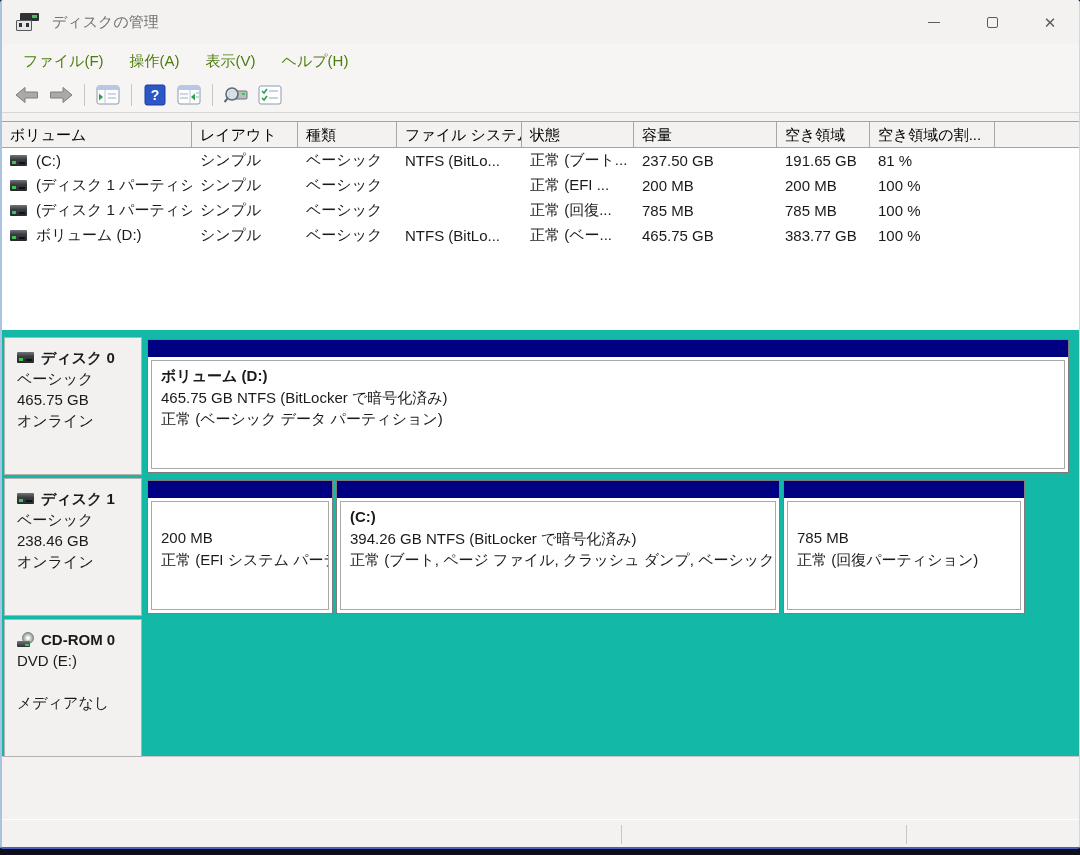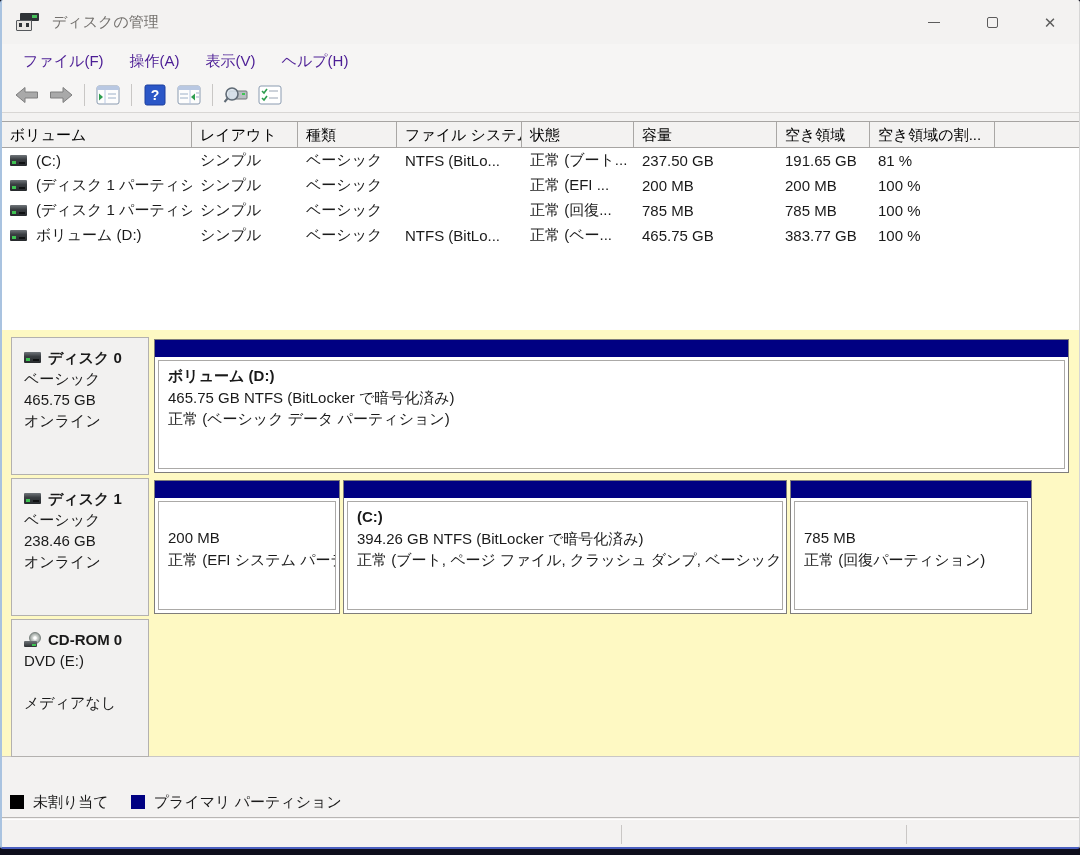--- a/index.html
+++ b/index.html
@@ -24,41 +24,41 @@
   .app-ico .hd2::after { content:""; position:absolute; left:2px; top:2px; width:3px; height:4px; background:#2f3337; }
   .app-ico .hd2::before { content:""; position:absolute; right:2px; top:2px; width:3px; height:4px; background:#2f3337; }
   .title-text { font-size:15px; color:#73706d; }
   .win-controls { margin-left:auto; display:flex; height:100%; }
   .win-btn { width:58px; height:100%; display:flex; align-items:center; justify-content:center; color:#5c5c5c; }
   .glyph-min { width:12px; height:1px; background:#5c5c5c; }
   .glyph-max { width:11px; height:11px; border:1px solid #5c5c5c; border-radius:2px; }
   .glyph-close { font-size:15px; line-height:1; color:#5c5c5c; }
   
   .menubar { height:34px; display:flex; align-items:center; padding-left:8px; background:#f6f5f4; }
-  .menu-item { padding:5px 13px; font-size:15px; color:#4c1d95; border-radius:3px; }
+  .menu-item { padding:5px 13px; font-size:15px; color:#4d7c0f; border-radius:3px; }
   
   .toolbar { height:35px; display:flex; align-items:center; padding-left:10px; gap:4px; background:#f6f5f4; border-bottom:1px solid #d8d6d4; }
   .tool-btn { width:30px; height:28px; display:flex; align-items:center; justify-content:center; }
   .tool-sep { width:1px; height:22px; background:#c9c7c5; margin:0 4px; }
   
   .listpanel { position:absolute; top:113px; left:0; width:100%; height:217px; background:#ffffff; }
   .list-gap { height:8px; background:#f3f2f1; }
   .thead { display:flex; height:27px; background:#f3f2f1; border-top:1px solid #a6a4a2; border-bottom:1px solid #a6a4a2; }
   .th { padding:4px 0 0 8px; font-size:15px; color:#000000; border-right:1px solid #a9a7a5; white-space:nowrap; overflow:hidden; }
   .c0{width:190px} .c1{width:106px} .c2{width:99px} .c3{width:125px} .c4{width:112px} .c5{width:143px} .c6{width:93px} .c7{width:125px}
   .c8{flex:1; border-right:none}
   .trow { display:flex; height:25px; align-items:center; font-size:15px; }
   .td { padding-left:8px; white-space:nowrap; overflow:hidden; }
   .vol-cell { display:flex; align-items:center; gap:9px; padding-left:8px; }
   .drive-ico { width:17px; height:11px; flex:0 0 17px; border-radius:1px;
     background:linear-gradient(180deg,#70757a 0%,#3a3e42 40%,#26292c 100%); position:relative; }
   .drive-ico::after { content:""; position:absolute; left:2px; bottom:2px; width:4px; height:3px; background:#3ec452; }
   .drive-ico::before { content:""; position:absolute; right:2px; bottom:2px; width:6px; height:2px; background:#0f1112; }
   
-  .graph { position:absolute; top:330px; left:0; width:100%; height:427px; background:#fef9c3; padding-top:7px; border-bottom:1px solid #c9c7c5;padding-left:7px; }
+  .graph { position:absolute; top:330px; left:0; width:100%; height:427px; background:#14b8a6; padding-top:7px; border-bottom:1px solid #c9c7c5; }
   .drow { position:relative; height:138px; margin-bottom:3px; }
   .dlabel { position:absolute; left:2px; top:0; width:138px; height:138px; background:#f2f1f0;
     border:1px solid #b3b1af; padding:9px 4px 0 12px; font-size:15px; line-height:21px; }
   .dname { display:flex; align-items:center; gap:7px; font-weight:bold; white-space:nowrap; }
   .dline { white-space:nowrap; }
   .cd-ico { width:17px; height:15px; flex:0 0 17px; position:relative; }
   .cd-ico .disc { position:absolute; right:0; top:0; width:12px; height:12px; border-radius:50%;
     background:radial-gradient(circle,#ffffff 18%, #d8dcd8 30%, #9aa29e 70%); border:1px solid #7a827e; }
   .cd-ico .tray { position:absolute; left:0; bottom:0; width:13px; height:6px; background:linear-gradient(#6e7377,#2c2f32); border-radius:1px; }
   .cd-ico .tray::after { content:""; position:absolute; right:1px; bottom:1px; width:4px; height:2px; background:#3ec452; }
@@ -313,25 +313,19 @@
             </span>
             <span>CD-ROM 0</span>
           </div>
         <div class="dline">DVD (E:)</div>
         <div class="dline" style="min-height:21px;"></div>
         <div class="dline">メディアなし</div>
       </div>
     </div>
   </div>
 
-  <div class="legendbar">
-    <span class="swatch" style="background:#000000;"></span>
-    <span class="legend-label">未割り当て</span>
-    <span class="swatch" style="background:#000082;"></span>
-    <span class="legend-label">プライマリ パーティション</span>
-  </div>
 
   <div class="statusbar">
     <div class="sb-sep s1"></div>
     <div class="sb-sep s2"></div>
   </div>
 
 </div>
 
 </body></html>

